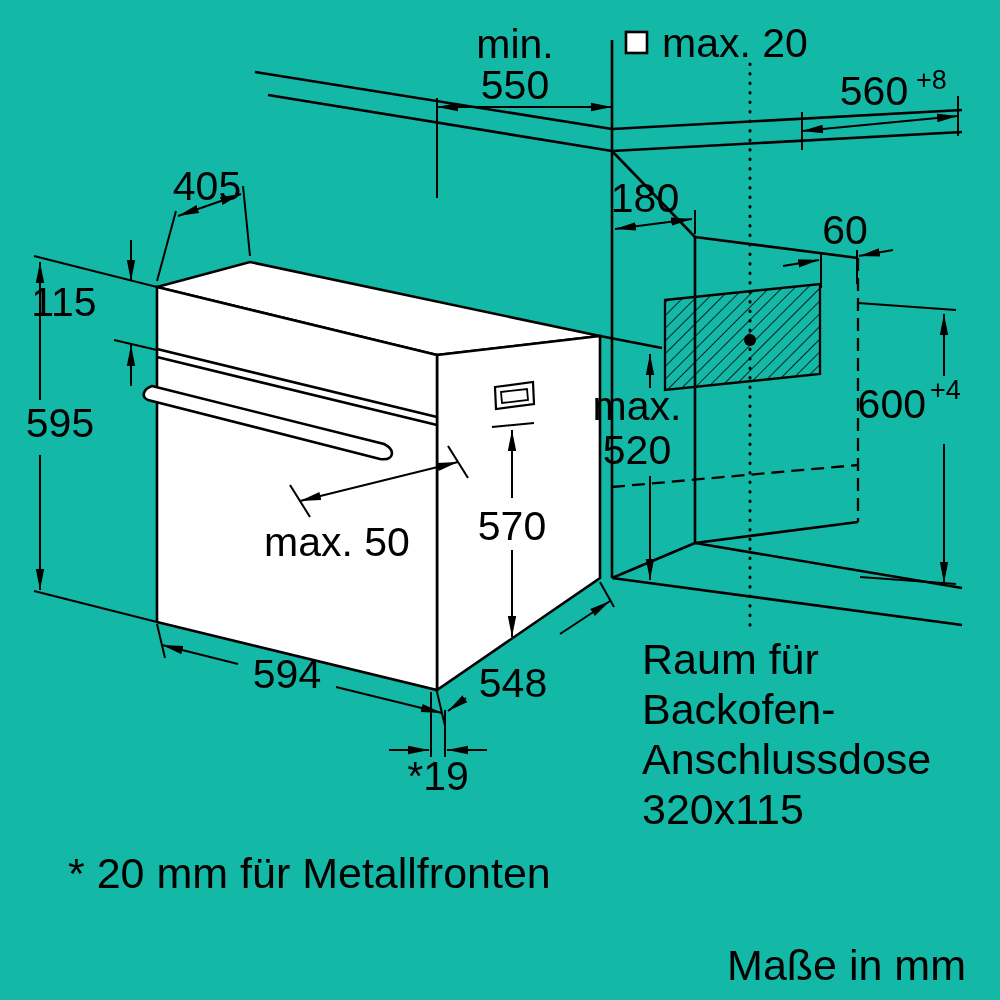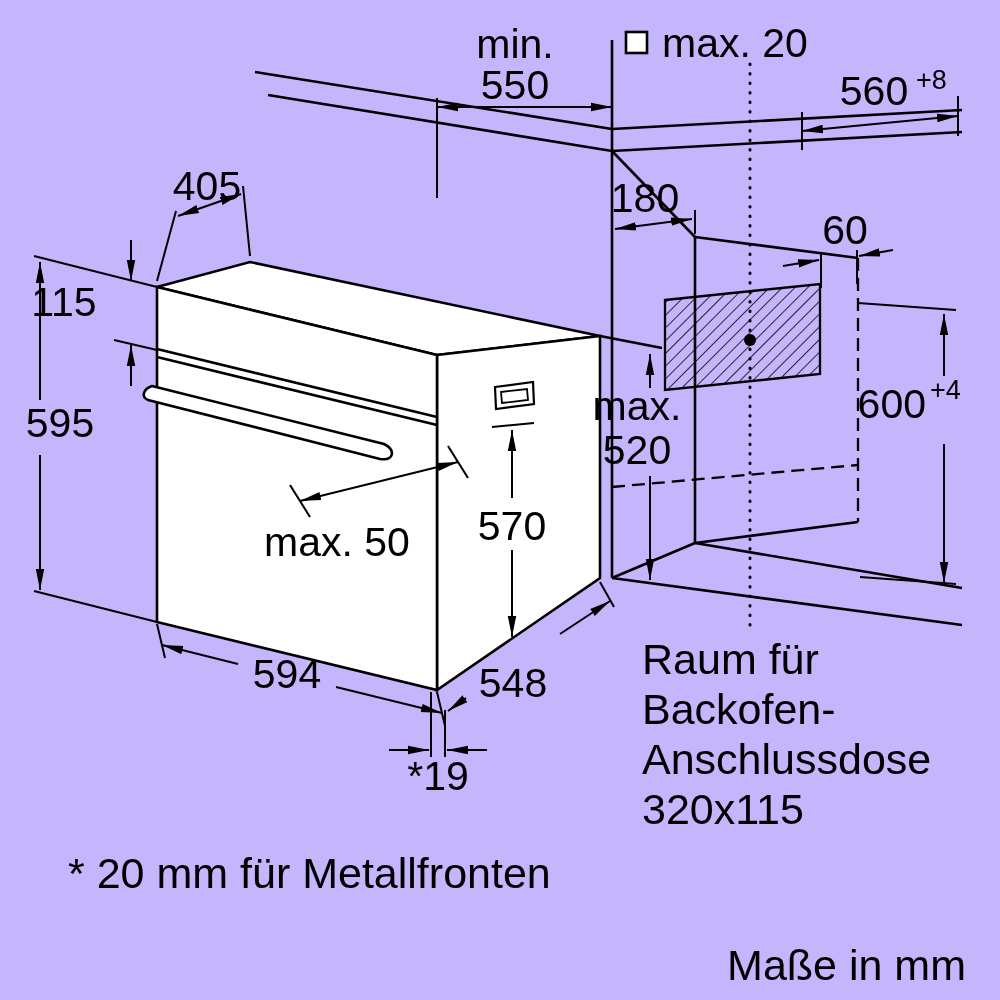--- a/index.html
+++ b/index.html
@@ -1,16 +1,16 @@
 <!DOCTYPE html>
 <html><head>
 <meta charset="utf-8">
 <style>
   html,body{margin:0;padding:0;background:#fff;width:1000px;height:1000px;overflow:hidden}
-  .stage{position:relative;width:1000px;height:1000px;background:#c4b5fd}
+  .stage{position:relative;width:1000px;height:1000px;background:#14b8a6}
   svg{display:block}
   text{font-family:"Liberation Sans","DejaVu Sans",sans-serif;fill:#000}
   .t40{font-size:41px}
   .t27{font-size:27px}
   .t42{font-size:43px}
   .mid{text-anchor:middle}
   .end{text-anchor:end}
   .ln{stroke:#000;stroke-width:2.6;fill:none;stroke-linejoin:miter}
   .lnf{stroke:#000;stroke-width:2.6;fill:#fff;stroke-linejoin:miter}
   .dim{stroke:#000;stroke-width:2;fill:none}

